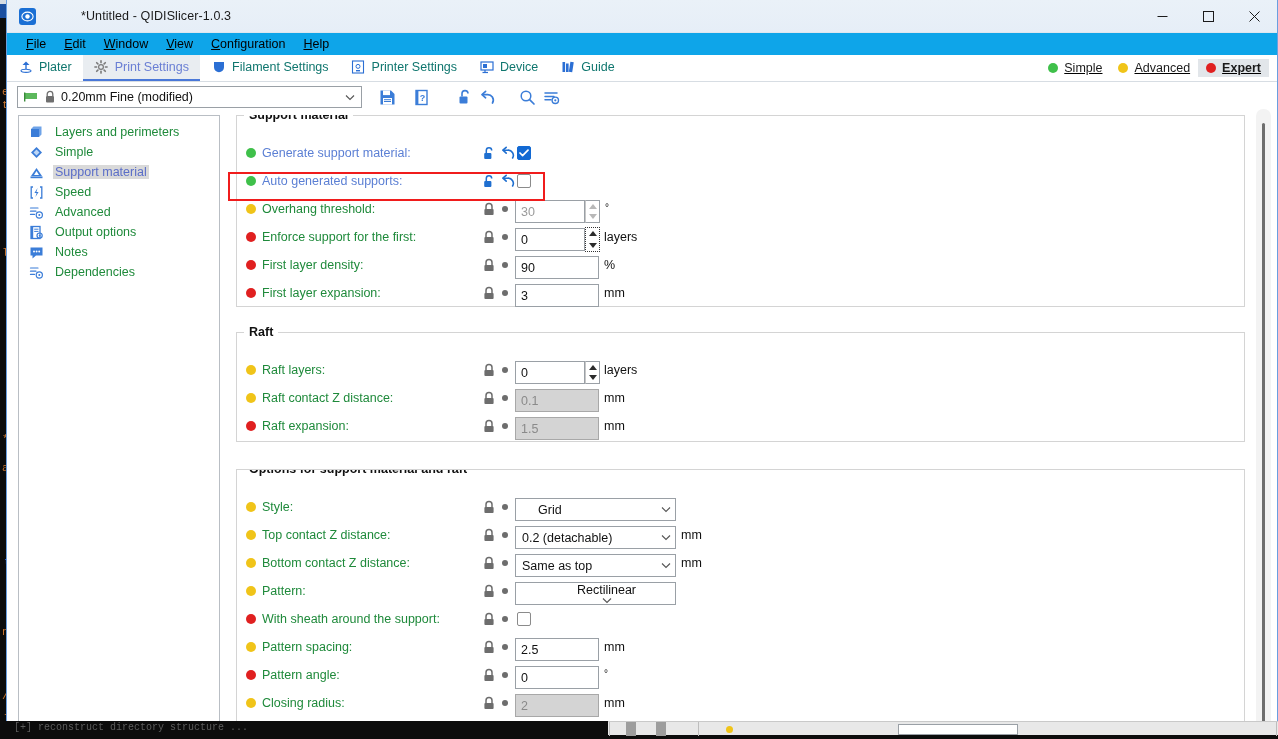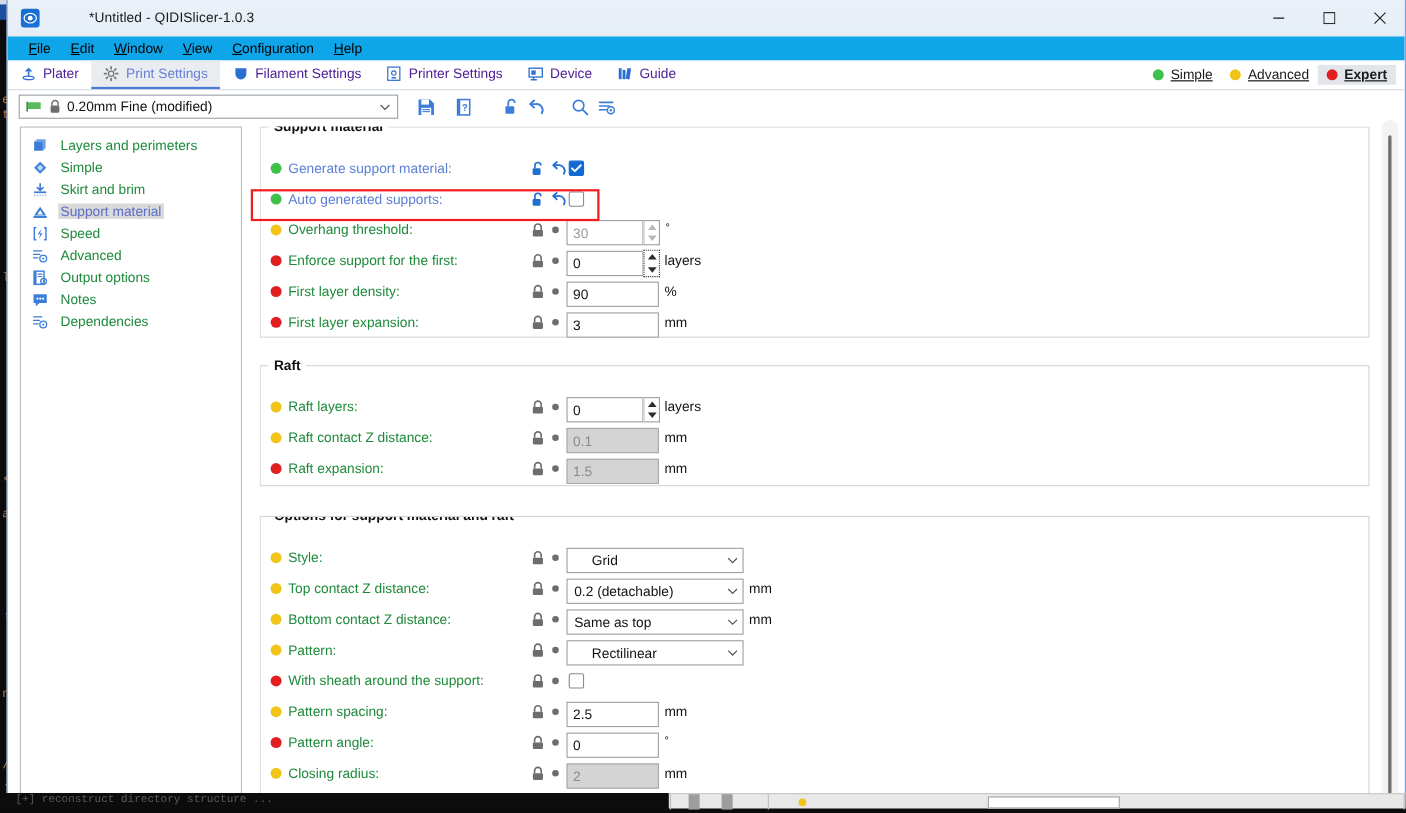--- a/index.html
+++ b/index.html
@@ -75,21 +75,21 @@
   #tabbar {
     height: 27px; min-height: 27px;
     background: #ffffff;
     display: flex; align-items: stretch;
     border-bottom: 1px solid #d7dde3;
     position: relative;
   }
   .tab {
     display: flex; align-items: center; gap: 6px;
     padding: 0 11px;
-    font-size: 12.5px; color: #4c1d95;
+    font-size: 12.5px; color: #0f766e;
     white-space: nowrap;
     border-bottom: 2px solid transparent;
   }
   .tab.active {
     background: #e9edf1;
     color: #6a7fd4;
     border-bottom: 2px solid #4a78d8;
   }
   .tab .ticon { width: 15px; height: 15px; display:flex; align-items:center; justify-content:center; }
   .tab .ticon svg { display: block; }
@@ -530,36 +530,20 @@
       </div>
       <div class="nav-item">
         <span class="nico">
           <svg width="15" height="15" viewBox="0 0 15 15">
             <path d="M7.5 2 L13 7.5 L7.5 13 L2 7.5 Z" fill="#3b7dd8"></path>
             <path d="M7.5 4.5 L10.5 7.5 L7.5 10.5 L4.5 7.5 Z" fill="#bdd6f5"></path>
           </svg>
         </span>
         <span class="nlabel">Simple</span>
       </div>
-      <div class="nav-item">
-        <span class="nico">
-          <svg width="15" height="15" viewBox="0 0 15 15">
-            <path d="M7.5 2 v5 M5 5.5 L7.5 8 L10 5.5" fill="none" stroke="#3b7dd8" stroke-width="1.5" stroke-linecap="round"></path>
-            <rect x="2" y="9" width="11" height="1.6" fill="#3b7dd8"></rect>
-            <g stroke="#6fa3e8" stroke-width="1">
-                <line x1="2.5" y1="12" x2="2.5" y2="13.2"></line>
-                <line x1="5" y1="12" x2="5" y2="13.2"></line>
-                <line x1="7.5" y1="12" x2="7.5" y2="13.2"></line>
-                <line x1="10" y1="12" x2="10" y2="13.2"></line>
-                <line x1="12.5" y1="12" x2="12.5" y2="13.2"></line>
-              </g>
-          </svg>
-        </span>
-        <span class="nlabel">Skirt and brim</span>
-      </div>
       <div class="nav-item selected">
         <span class="nico">
           <svg width="15" height="15" viewBox="0 0 15 15">
             <path d="M2 11 L7.5 3 L13 11 Z" fill="#3b7dd8"></path>
             <rect x="1.5" y="11.4" width="12" height="1.8" fill="#3b7dd8"></rect>
             <path d="M5 10 L7.5 6 L10 10 Z" fill="#ffffff"></path>
           </svg>
         </span>
         <span class="nlabel">Support material</span>
       </div>
@@ -860,21 +844,21 @@
           <div class="row">
             <span class="bullet" style="background:#f0c419"></span>
             <span class="rlabel">Pattern:</span>
             <span class="ico-lock" style="left:245px;">
               <svg width="14" height="15" viewBox="0 0 14 15">
                   <path d="M4 7 V4.6 a3 3 0 0 1 6 0 V7" fill="none" stroke="#6d6d6d" stroke-width="1.5"></path>
                   <rect x="2.4" y="7" width="9.2" height="6" rx="1" fill="#6d6d6d"></rect>
                 </svg>
             </span>
             <span class="ico-dot" style="left:265px; top:11px;"></span>
-            <span class="combo" style="left:278px; top:5px; width:161px; padding-left:22px;">
+            <span class="combo" style="left:278px; top:5px; width:161px; padding-left:22px;flex-direction:column;">
               <span class="ctext">Rectilinear</span>
               <span class="cchev">
                 <svg width="10" height="7" viewBox="0 0 10 7">
                     <path d="M1 1.5 L5 5.5 L9 1.5" fill="none" stroke="#555" stroke-width="1.1"></path>
                   </svg>
               </span>
             </span>
           </div>
 
           <div class="row">

